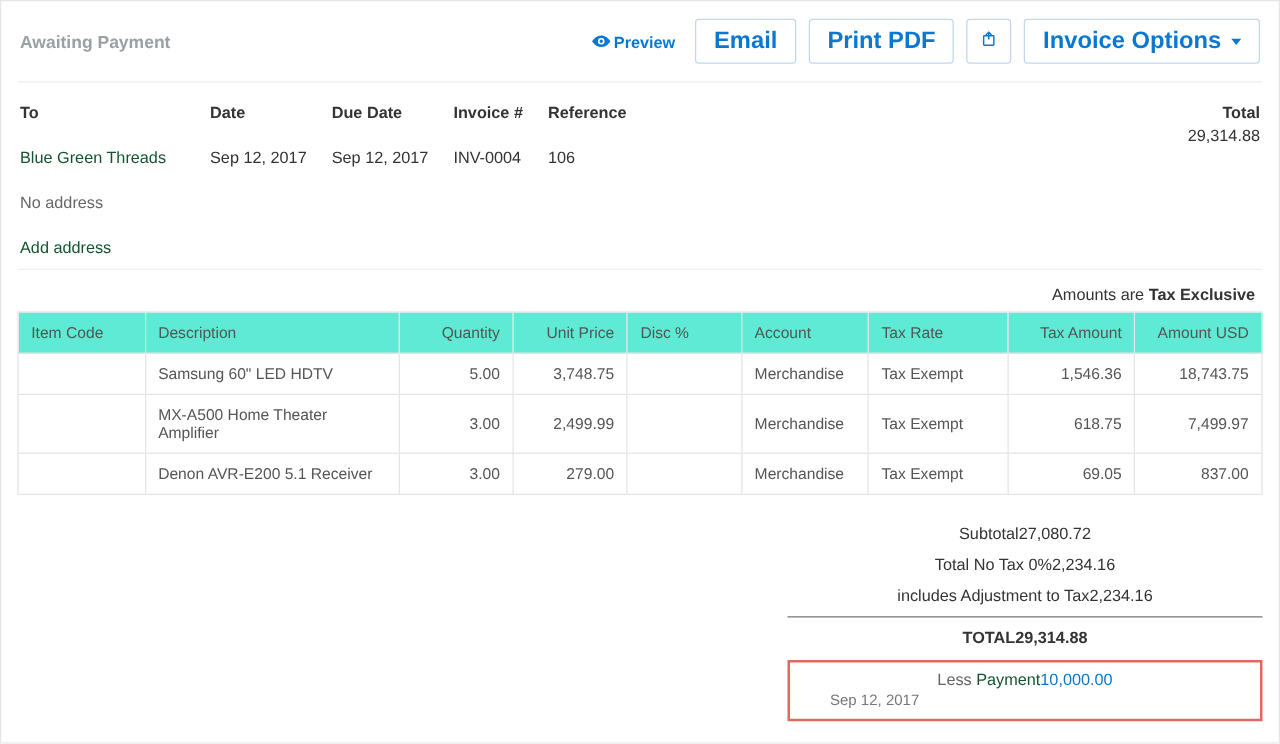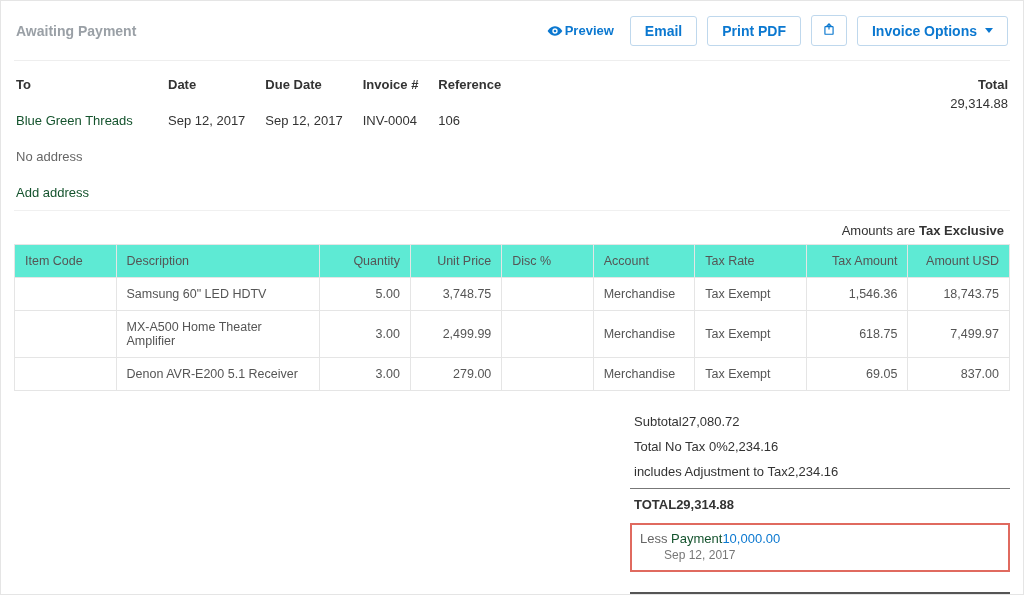--- a/index.html
+++ b/index.html
@@ -40,21 +40,21 @@
     gap: 2px;
     padding: 0 6px;
     cursor: pointer;
   }
   .btn {
     border: 1px solid #bfd8ed;
     color: #0b78d0;
     background: #fff;
     border-radius: 3px;
     padding: 6px 14px;
-    font-size: 14px;
+    font-size: 19px;
     font-weight: 600;
     cursor: pointer;
   }
   .btn.icon-only { padding: 6px 10px; }
   .btn.options { display: inline-flex; align-items: center; gap: 8px; }
   .caret-down {
     width: 0; height: 0;
     border-left: 4px solid transparent;
     border-right: 4px solid transparent;
     border-top: 5px solid #0b78d0;
@@ -122,21 +122,21 @@
     margin-top: 18px;
     width: 100%;
     display: flex;
     justify-content: flex-end;
   }
   .totals-table {
     width: 380px;
   }
   .totals-table .row {
     display: flex;
-    justify-content: flex-start;
+    justify-content: center;
     padding: 5px 4px;
     color: #333;
   }
   .totals-table .row.total {
     font-weight: 700;
     border-top: 1px solid #777;
     margin-top: 4px;
     padding-top: 8px;
   }
   .less-payment-box {

